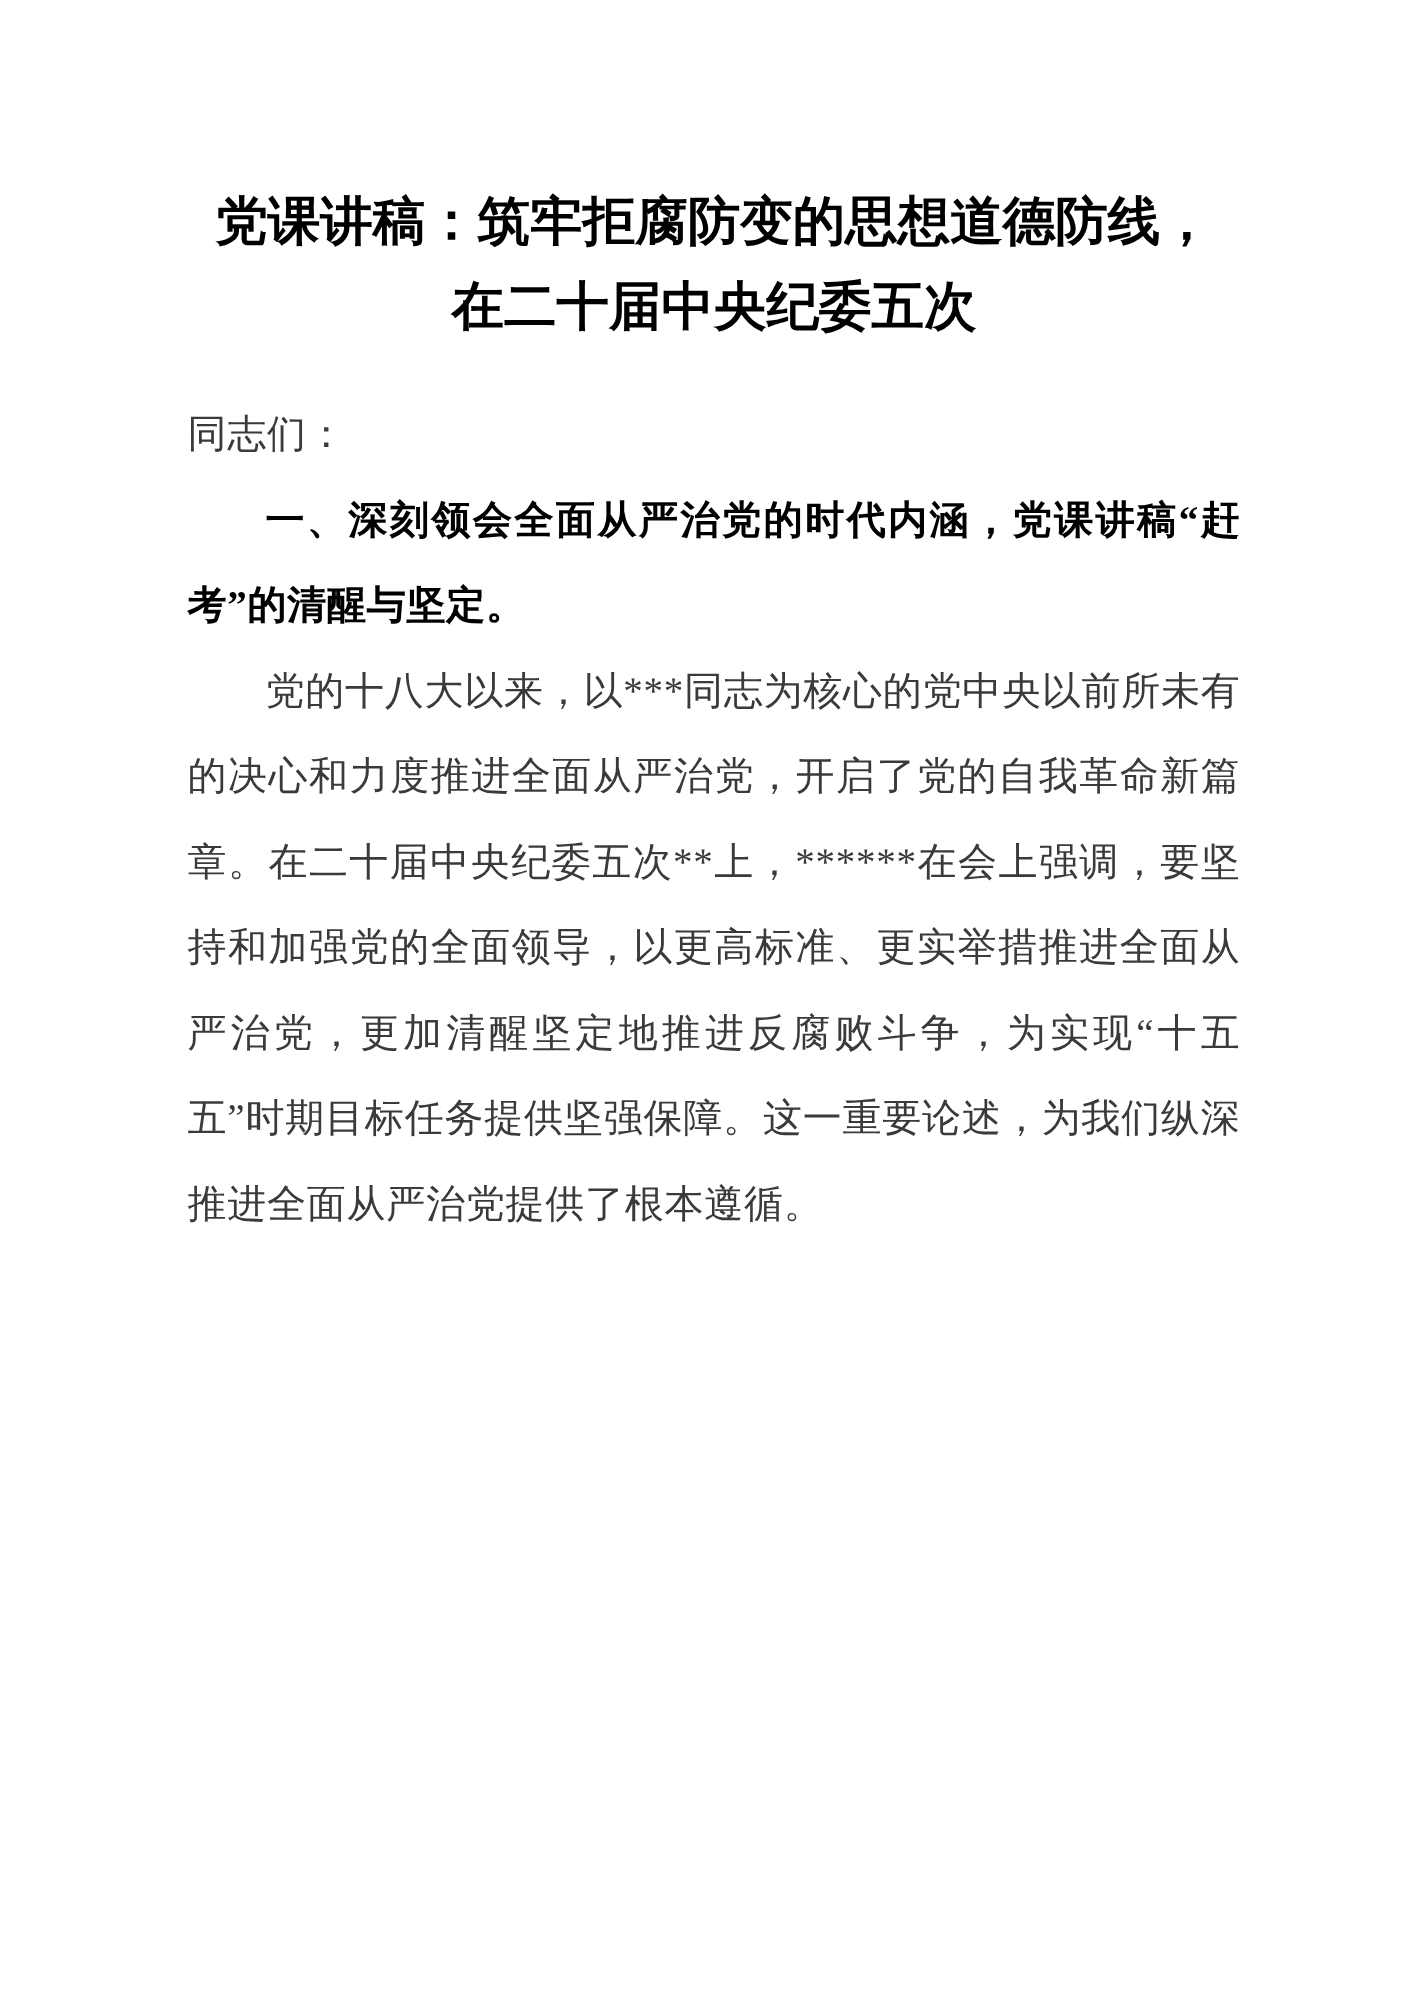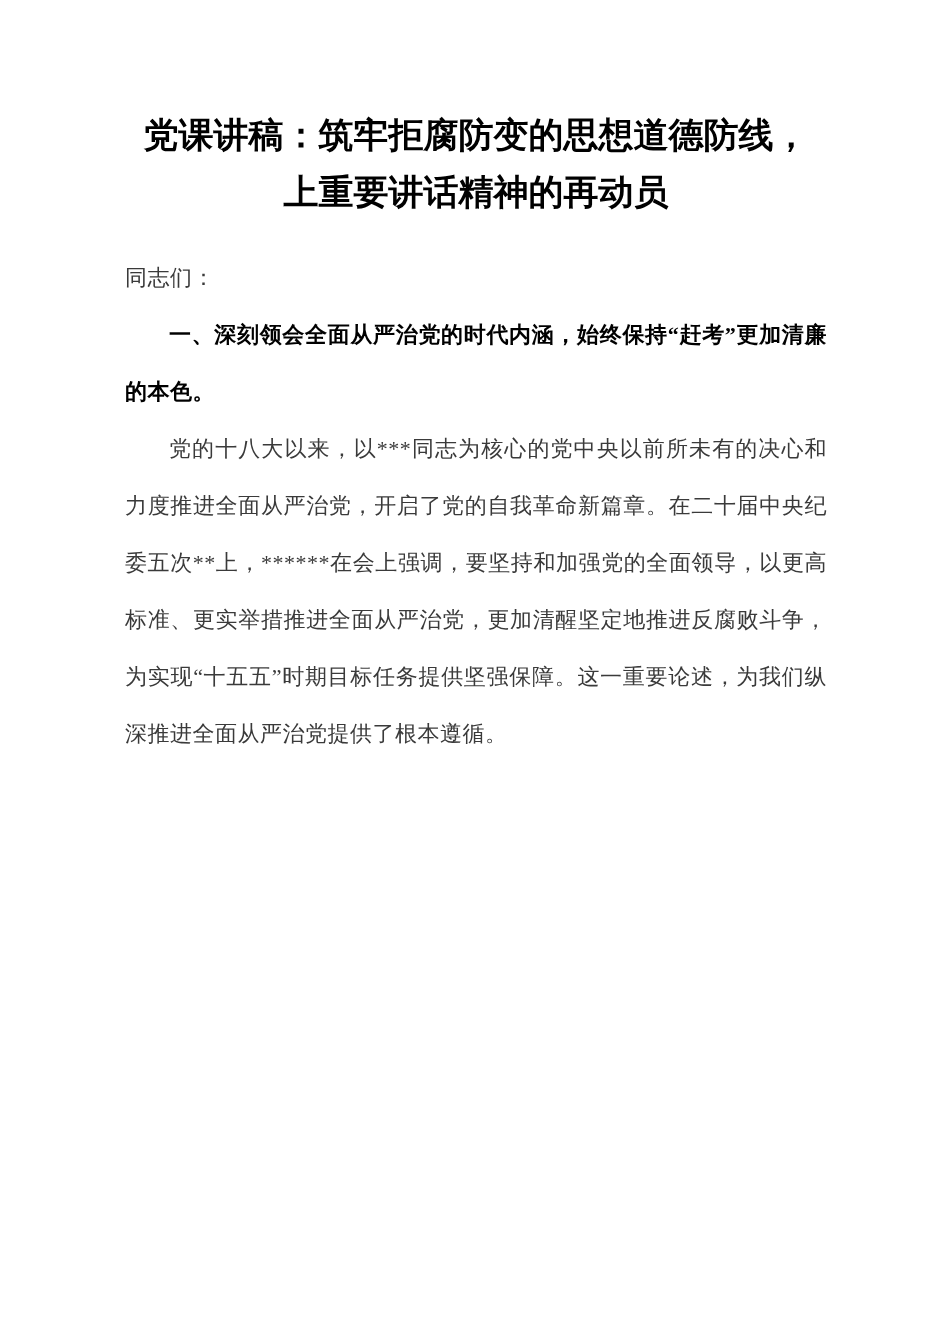--- a/index.html
+++ b/index.html
@@ -9,34 +9,35 @@
   }
   .page {
     position: relative;
     width: 950px;
     height: 1148px;
     background: #ffffff;
     box-sizing: border-box;
     padding: 108px 123px 0 125px;
     overflow: hidden;
     font-family: "Liberation Serif", "DejaVu Serif", serif;
+    margin-top: 12px;
   }
   .doc-title {
     font-size: 35px;
     font-weight: bold;
     color: #000000;
     text-align: center;
     line-height: 1.62;
     margin: 0 0 28px 0;
   }
   .doc-title .title-line {
     display: block;
   }
   .para {
-    font-size: 22px;
+    font-size: 26px;
     line-height: 57px;
     color: #3a3a3a;
     text-align: justify;
     text-justify: inter-ideograph;
     margin: 0;
     letter-spacing: 0.5px;
   }
   .para.first-indent {
     text-indent: 2em;
   }
@@ -44,22 +45,22 @@
     font-weight: bold;
     color: #000000;
   }
 </style>
 </head>
 <body>
 
 <div class="page">
   <h1 class="doc-title">
     <span class="title-line">党课讲稿：筑牢拒腐防变的思想道德防线，</span>
-    <span class="title-line">上重要讲话精神的再动员</span>
+    <span class="title-line">在二十届中央纪委五次</span>
   </h1>
 
   <p class="para">同志们：</p>
 
 
-  <p class="para first-indent heading">一、深刻领会全面从严治党的时代内涵，始终保持“赶考”更加清廉的本色。</p>
+  <p class="para first-indent heading">一、深刻领会全面从严治党的时代内涵，党课讲稿“赶考”的清醒与坚定。</p>
 
   <p class="para first-indent">党的十八大以来，以***同志为核心的党中央以前所未有的决心和力度推进全面从严治党，开启了党的自我革命新篇章。在二十届中央纪委五次**上，******在会上强调，要坚持和加强党的全面领导，以更高标准、更实举措推进全面从严治党，更加清醒坚定地推进反腐败斗争，为实现“十五五”时期目标任务提供坚强保障。这一重要论述，为我们纵深推进全面从严治党提供了根本遵循。</p>
 </div>
 
 </body></html>

